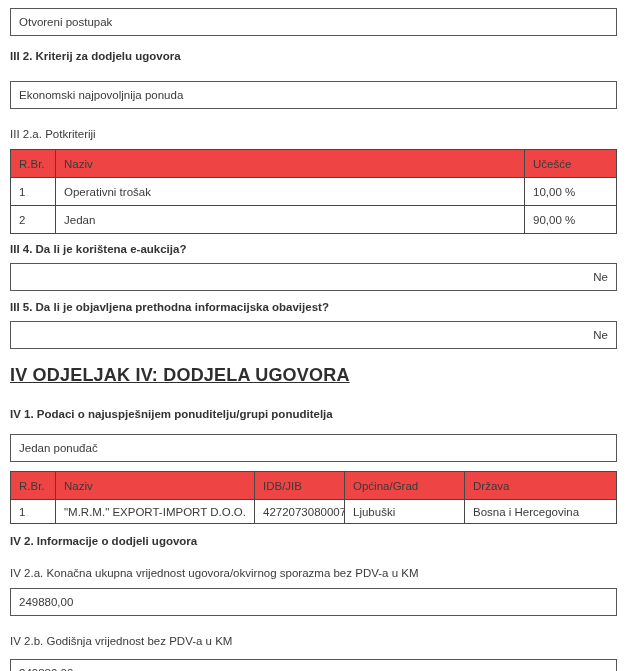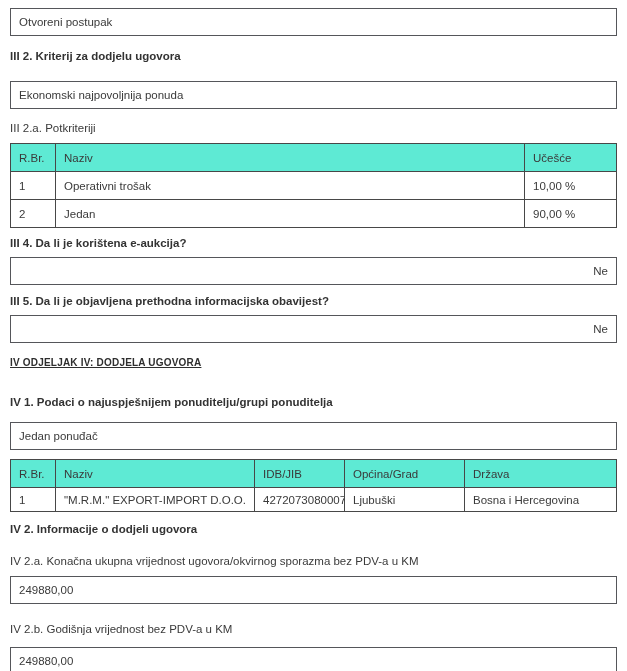--- a/index.html
+++ b/index.html
@@ -37,60 +37,60 @@
     color: #333333;
     line-height: 14px;
   }
   
   .lbl {
     line-height: 14px;
   }
   
   .title {
     font-weight: bold;
-    font-size: 10px;
+    font-size: 18px;
     line-height: 16px;
     color: #2e2e2e;
     text-decoration: underline;
     letter-spacing: 0.2px;
   }
   table.tbl {
     border-collapse: collapse;
     width: 607px;
     table-layout: fixed;
   }
   .tbl th, .tbl td {
     border: 1px solid #474747;
     padding: 0 8px;
     text-align: left;
     font-weight: normal;
     vertical-align: middle;
     overflow: hidden;
     white-space: nowrap;
   }
   .tbl th {
-    background: #5eead4;
+    background: #ef4444;
     height: 27px;
   }
   .tbl1 td { height: 27px; }
   .tbl2 td { height: 23px; }
   .c-rbr   { width: 45px; }
   .c-share { width: 92px; }
   .c-idb   { width: 90px; }
   .c-opc   { width: 120px; }
   .c-drz   { width: 152px; }
   
   .mt7  { margin-top: 7px; justify-content: flex-end; }
   .mt8  { margin-top: 8px; }
   .mt9  { margin-top: 9px; }
   .mt10 { margin-top: 10px; }
   .mt11 { margin-top: 11px; }
   .mt12 { margin-top: 18px; }
   .mt13 { margin-top: 13px; }
-  .mt14 { margin-top: 12px; }
+  .mt14 { margin-top: 18px; }
   .mt24 { margin-top: 24px; }
 </style>
 </head>
 <body>
 
 <div class="doc">
 
   <div class="f">
     <span>Otvoreni postupak</span>
   </div>

